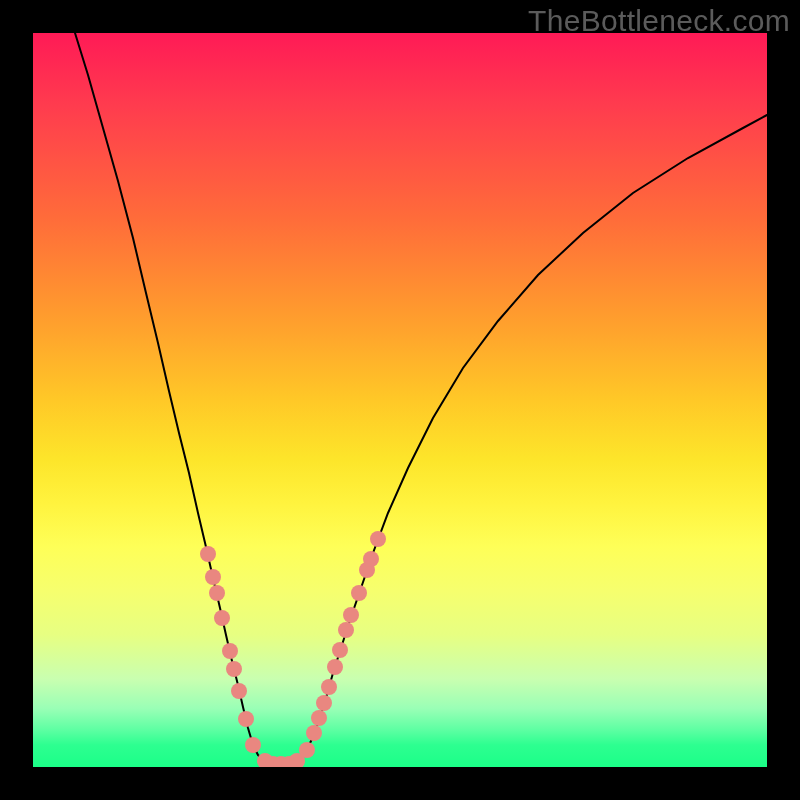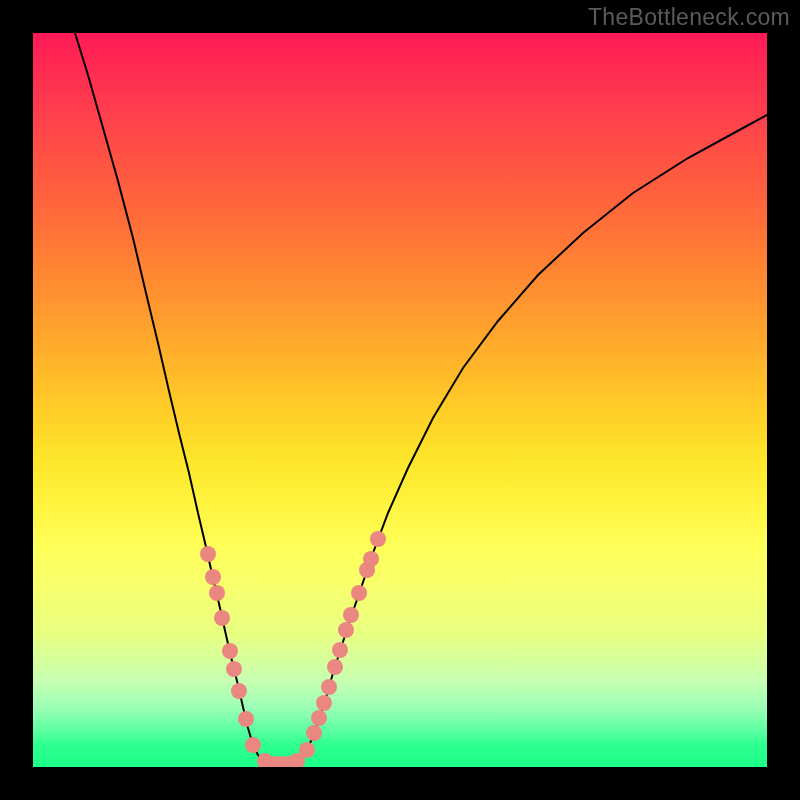--- a/index.html
+++ b/index.html
@@ -59,21 +59,21 @@
     stroke-linecap: round;
   }
   .plot .marker {
     fill: #e98780;
     stroke: none;
   }
   .watermark {
     position: absolute;
     top: 4px;
     right: 10px;
-    font-size: 23px;
+    font-size: 30px;
     letter-spacing: 0.3px;
     color: #5b5b5b;
     font-weight: 500;
   }
 </style>
 </head>
 <body>
 
 <div class="frame">
 

